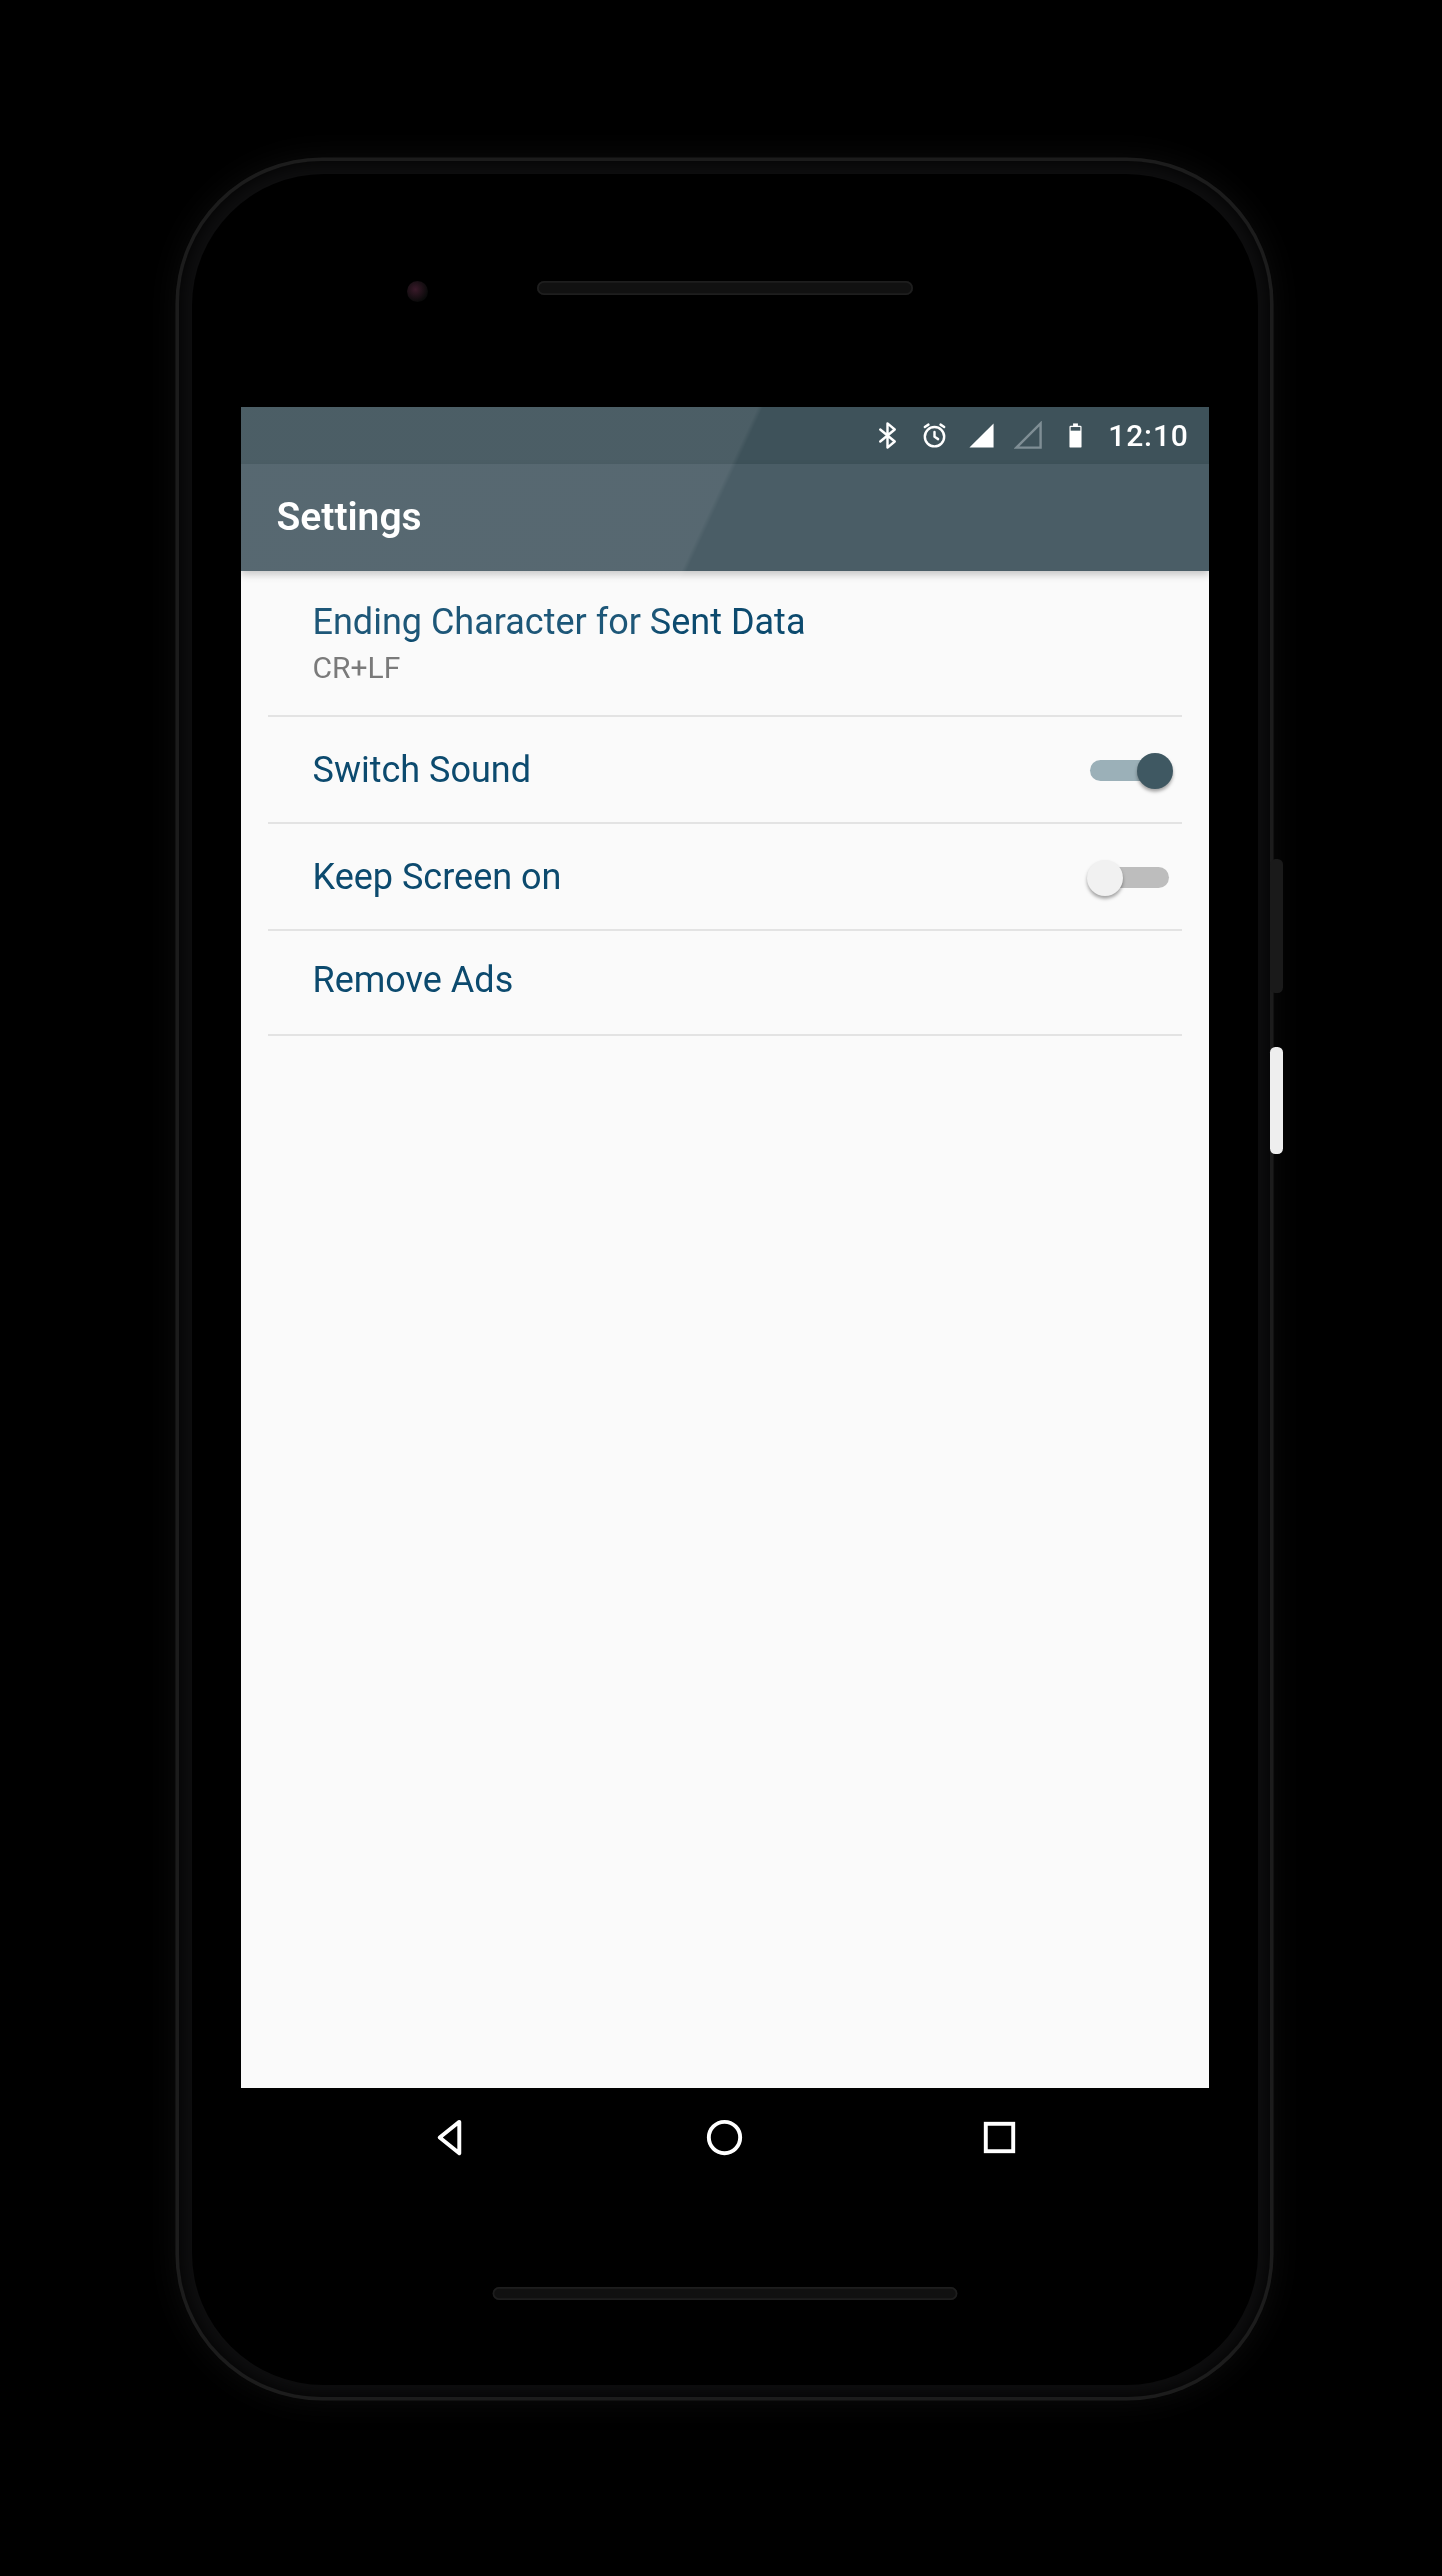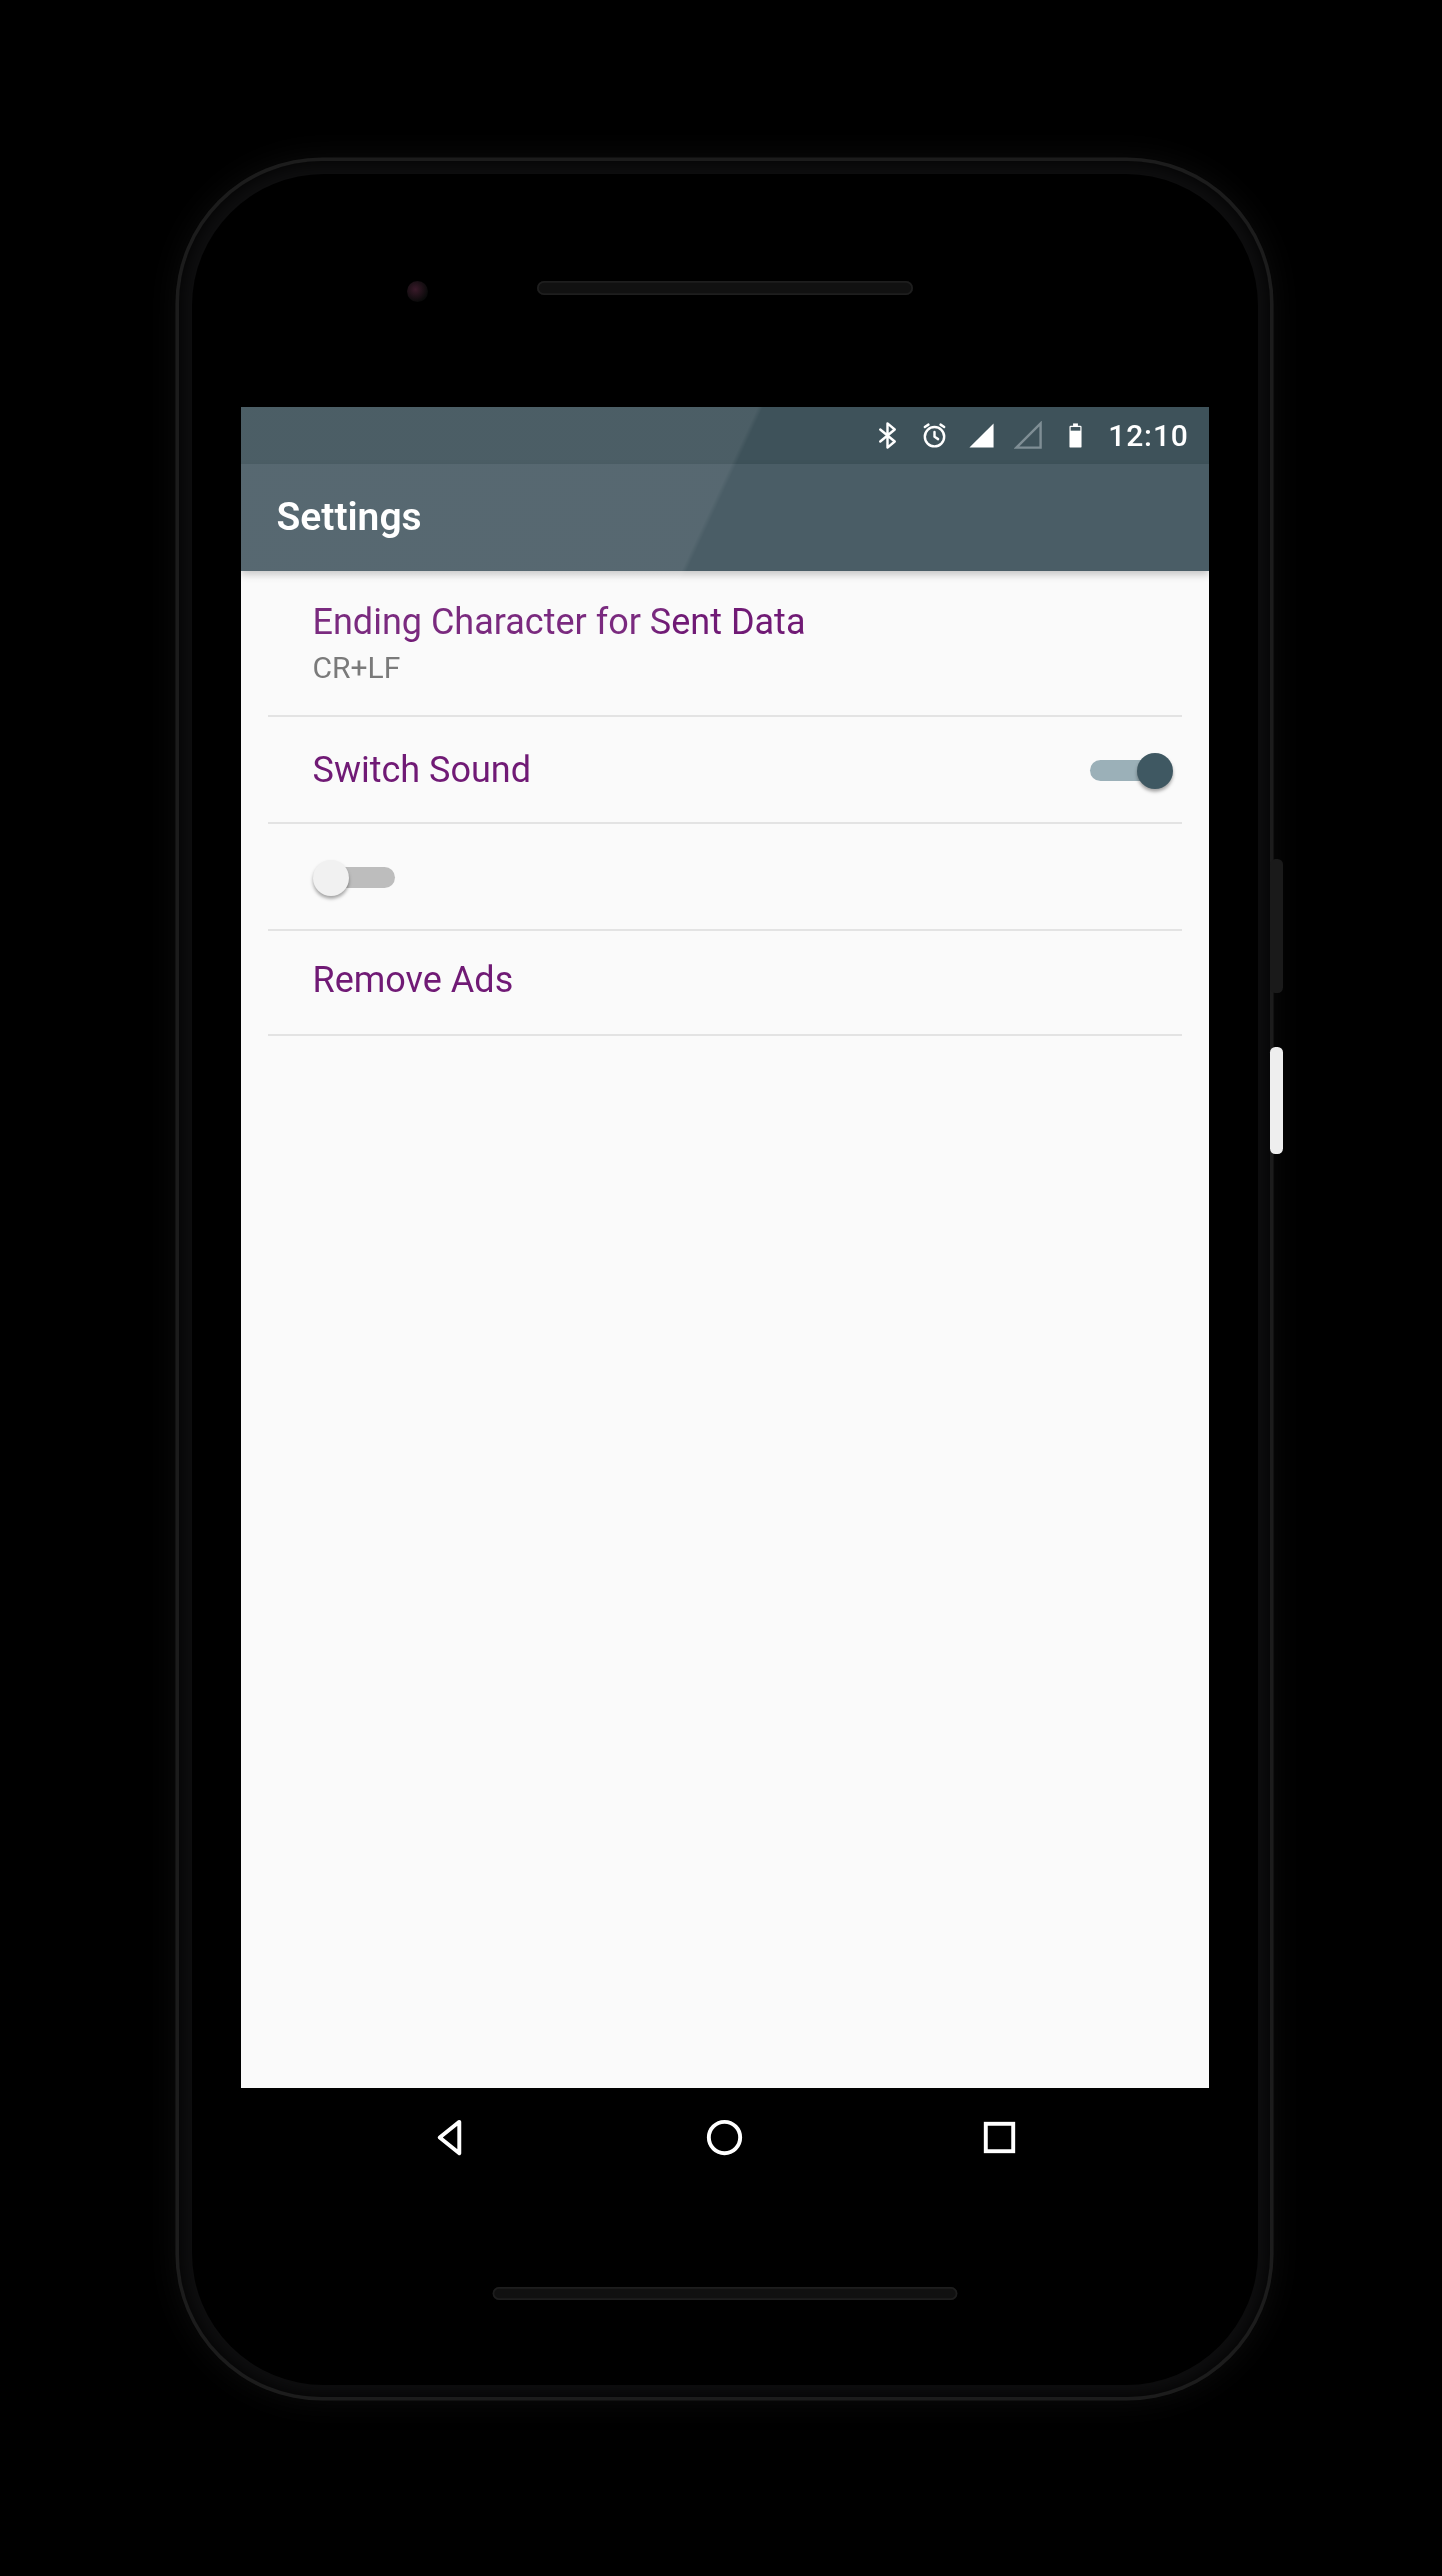--- a/index.html
+++ b/index.html
@@ -141,21 +141,21 @@
   .row-switch + .row-switch::before {
     content:"";
     position:absolute;
     left: 27px; right: 27px; top: 0;
     height: 1.8px;
     background: #e3e3e3;
   }
   .row .texts { flex: 1 1 auto; }
   .row .primary {
     font-size: 36px;
-    color: #701a75;
+    color: #0c4a6e;
     margin-bottom: 5.4px;
   }
   .row .secondary {
     font-size: 30px;
     color: #7a7a7a;
     line-height: 1.35;
   }
   .row.single .primary { margin-bottom: 0; }
 
   
@@ -262,20 +262,23 @@
             <div class="texts">
               <div class="primary">Switch Sound</div>
             </div>
             <div class="toggle on">
               <div class="track"></div>
                 <div class="thumb"></div>
             </div>
           </div>
 
           <div class="row single row-switch">
+            <div class="texts">
+              <div class="primary">Keep Screen on</div>
+            </div>
             <div class="toggle off">
               <div class="track"></div>
                 <div class="thumb"></div>
             </div>
           </div>
 
           <div class="row">
             <div class="texts">
               <div class="primary">Remove Ads</div>
             </div>

